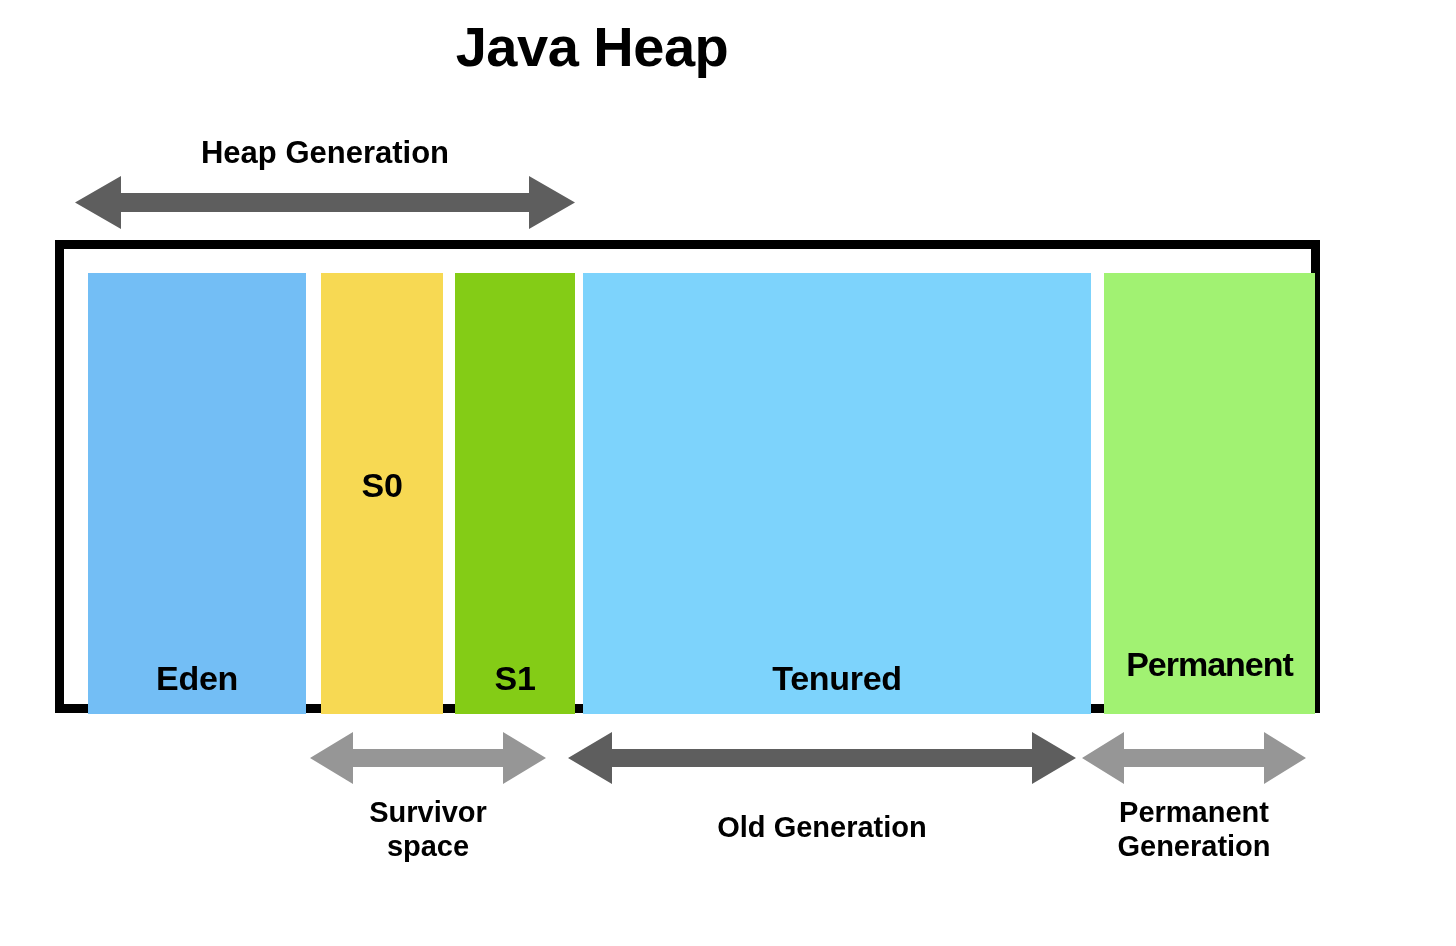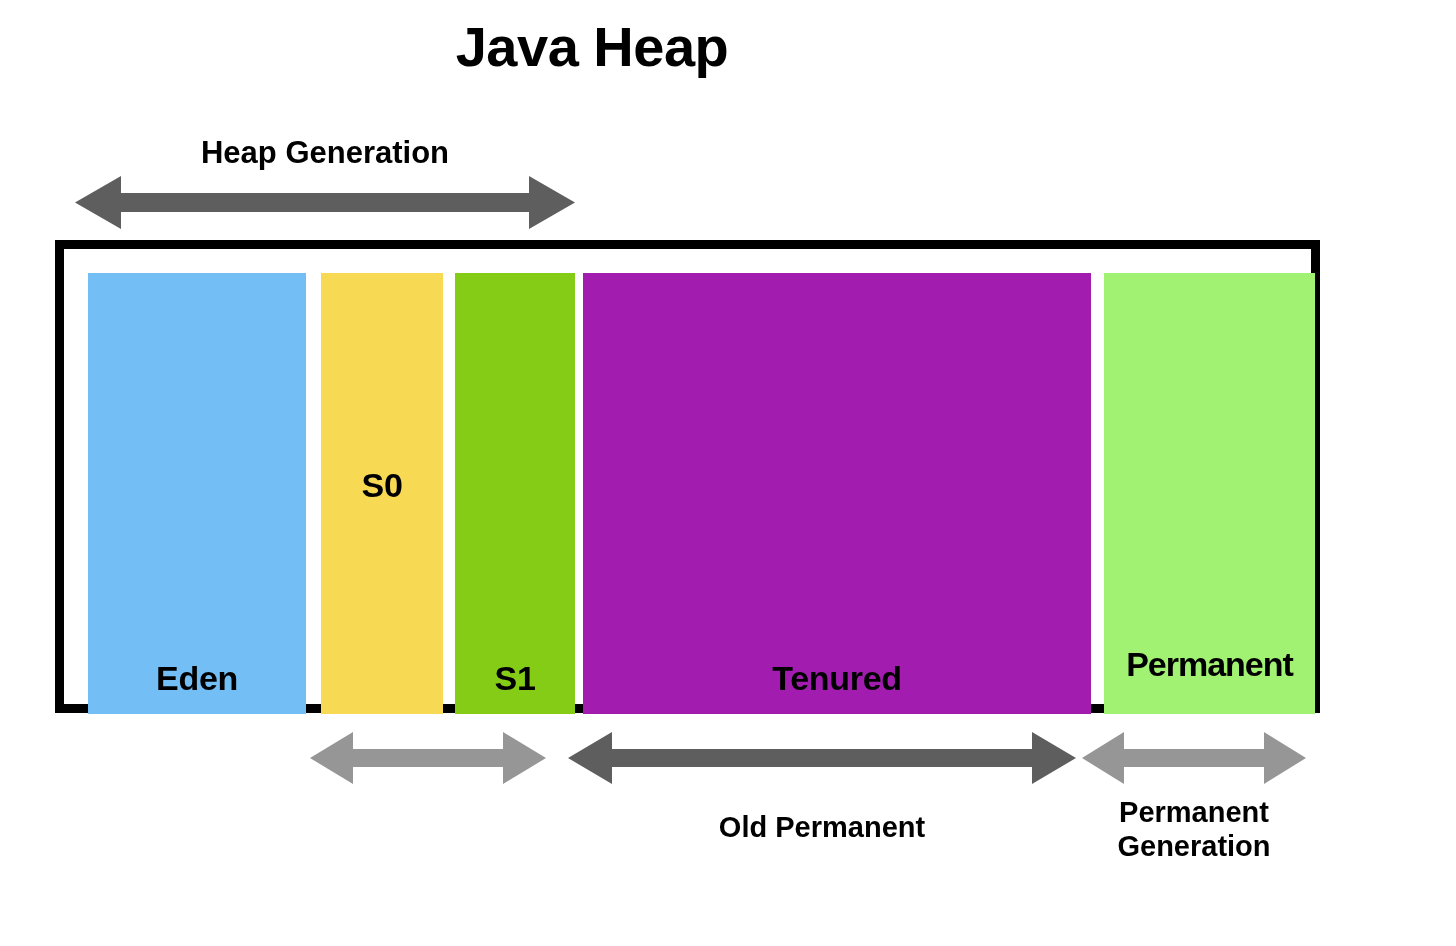--- a/index.html
+++ b/index.html
@@ -114,43 +114,45 @@
       </div>
 
       <div class="region" style="left:248px; width:122px; background:#f7d953;align-items:center;">
         <span class="region-label">S0</span>
       </div>
 
       <div class="region" style="left:382px; width:120px; background:#84cc16;">
         <span class="region-label">S1</span>
       </div>
 
-      <div class="region" style="left:510px; width:508px; background:#a21caf;">
+      <div class="region" style="left:510px; width:508px; background:#7dd3fc;">
         <span class="region-label">Tenured</span>
       </div>
 
       <div class="region" style="left:1031px; width:211px; background:#a1f272;">
         <span class="region-label" style="padding-bottom:30px; letter-spacing:-1px;">Permanent</span>
       </div>
 
     </div>
   </div>
 
   <div class="arrow" style="left:310px; top:732px; width:236px; height:52px;">
     <svg viewBox="0 0 236 52" preserveAspectRatio="none" aria-hidden="true">
       <polygon points="0,26 43,0 43,17 193,17 193,0 236,26 193,52 193,35 43,35 43,52" fill="#969696"></polygon>
     </svg>
   </div>
+  <div class="label bottom-label" style="left:308px; top:795px; width:240px;">Survivor
+space</div>
 
   <div class="arrow" style="left:568px; top:732px; width:508px; height:52px;">
     <svg viewBox="0 0 508 52" preserveAspectRatio="none" aria-hidden="true">
       <polygon points="0,26 44,0 44,17 464,17 464,0 508,26 464,52 464,35 44,35 44,52" fill="#5e5e5e"></polygon>
     </svg>
   </div>
-  <div class="label bottom-label" style="left:568px; top:810px; width:508px;">Old Permanent</div>
+  <div class="label bottom-label" style="left:568px; top:810px; width:508px;">Old Generation</div>
 
   <div class="arrow" style="left:1082px; top:732px; width:224px; height:52px;">
     <svg viewBox="0 0 224 52" preserveAspectRatio="none" aria-hidden="true">
       <polygon points="0,26 42,0 42,17 182,17 182,0 224,26 182,52 182,35 42,35 42,52" fill="#969696"></polygon>
     </svg>
   </div>
   <div class="label bottom-label" style="left:1078px; top:795px; width:232px;">Permanent
 Generation</div>
 
 </div>

